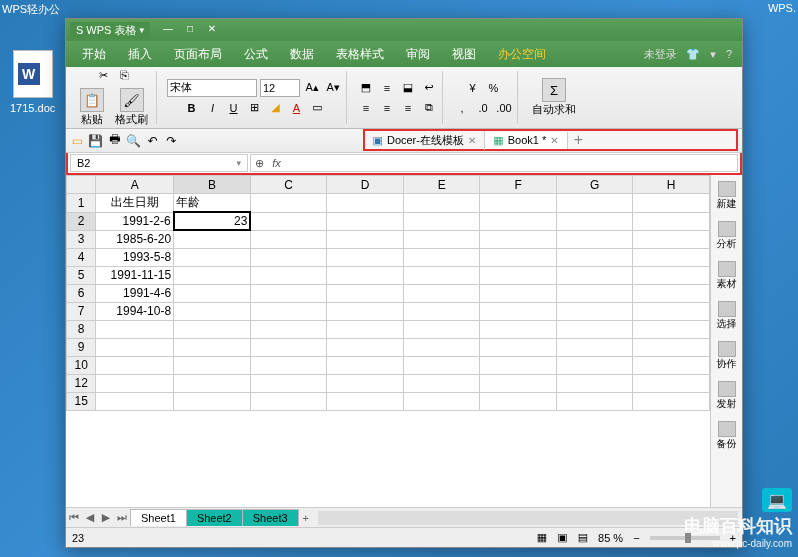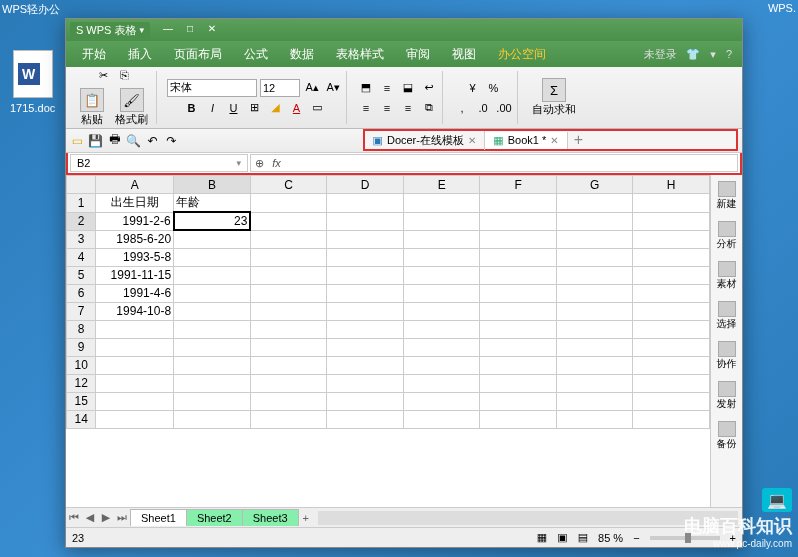--- a/index.html
+++ b/index.html
@@ -52,21 +52,21 @@
 table.grid th.col-h { width: 80px; }
 table.grid th.row-h { width: 30px; text-align: center; background: #eee; }
 table.grid td { background: #fff; }
 table.grid td.sel { border: 2px solid #000; }
 table.grid th.sel-h { background: #ddd; }
 .side-panel { width: 32px; background: #f5f5f5; border-left: 1px solid #ccc; display: flex; flex-direction: column; align-items: center; padding-top: 4px; gap: 6px; font-size: 10px; }
 .side-panel .sp-item { display: flex; flex-direction: column; align-items: center; cursor: pointer; padding: 2px; }
 .side-panel .sp-ico { width: 18px; height: 16px; background: #ccc; border: 1px solid #aaa; }
 .sheet-tabs { height: 20px; background: #eee; border-top: 1px solid #ccc; display: flex; align-items: center; font-size: 11px; }
 .sheet-tabs .nav-btn { width: 16px; text-align: center; cursor: pointer; color: #666; }
-.sheet-tabs .sh-tab { padding: 2px 10px; border: 1px solid #bbb; border-bottom: none; background: #86efac; cursor: pointer; margin-right: -1px; }
+.sheet-tabs .sh-tab { padding: 2px 10px; border: 1px solid #bbb; border-bottom: none; background: #14b8a6; cursor: pointer; margin-right: -1px; }
 .sheet-tabs .sh-tab.active { background: #fff; }
 .sheet-tabs .scroll-track { flex: 1; height: 14px; background: #ddd; margin: 0 4px; position: relative; }
 .statusbar { height: 20px; background: #eee; border-top: 1px solid #ccc; display: flex; align-items: center; font-size: 11px; padding: 0 6px; gap: 10px; }
 .statusbar .spacer { flex: 1; }
 .statusbar .zoom-slider { width: 70px; height: 4px; background: #ccc; position: relative; }
 .statusbar .zoom-slider::after { content: ""; position: absolute; left: 50%; top: -3px; width: 6px; height: 10px; background: #888; }
 .watermark { position: absolute; right: 6px; bottom: 8px; color: rgba(255,255,255,0.9); font-size: 18px; font-weight: bold; display: flex; flex-direction: column; align-items: flex-end; }
 .watermark .sub { font-size: 10px; font-weight: normal; }
 .watermark .logo { width: 30px; height: 24px; background: #00bcd4; border-radius: 3px; margin-bottom: 2px; display:flex; align-items:center; justify-content:center; color:#fff; font-size:16px; }
 </style>
@@ -360,31 +360,20 @@
               <th class="row-h">15</th>
               <td style=""></td>
               <td style=""></td>
               <td style=""></td>
               <td style=""></td>
               <td style=""></td>
               <td style=""></td>
               <td style=""></td>
               <td style=""></td>
             </tr>
-            <tr>
-              <th class="row-h">14</th>
-              <td style=""></td>
-              <td style=""></td>
-              <td style=""></td>
-              <td style=""></td>
-              <td style=""></td>
-              <td style=""></td>
-              <td style=""></td>
-              <td style=""></td>
-            </tr>
           </tbody>
         </table>
     </div>
     <div class="side-panel" id="side-panel">
         <div class="sp-item">
           <div class="sp-ico"></div>
           <span>新建</span>
         </div>
         <div class="sp-item">
           <div class="sp-ico"></div>

